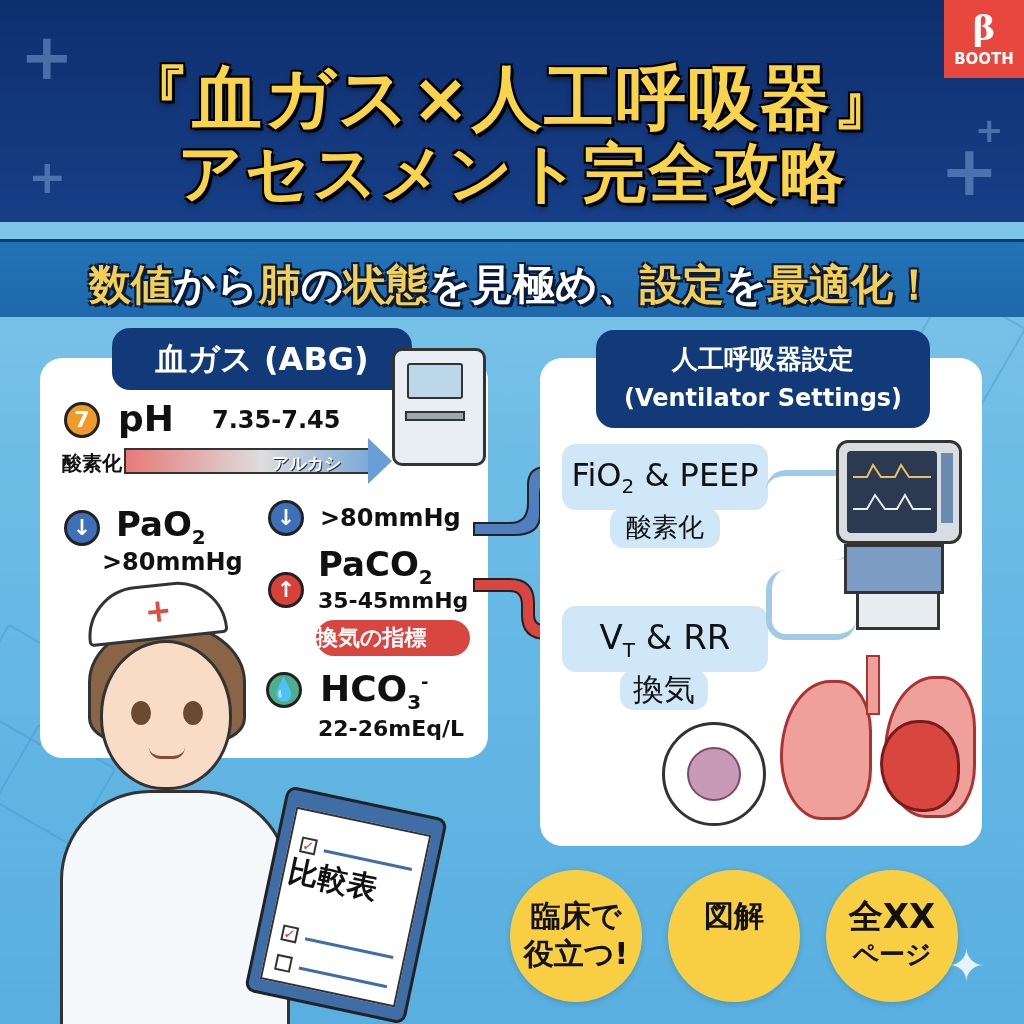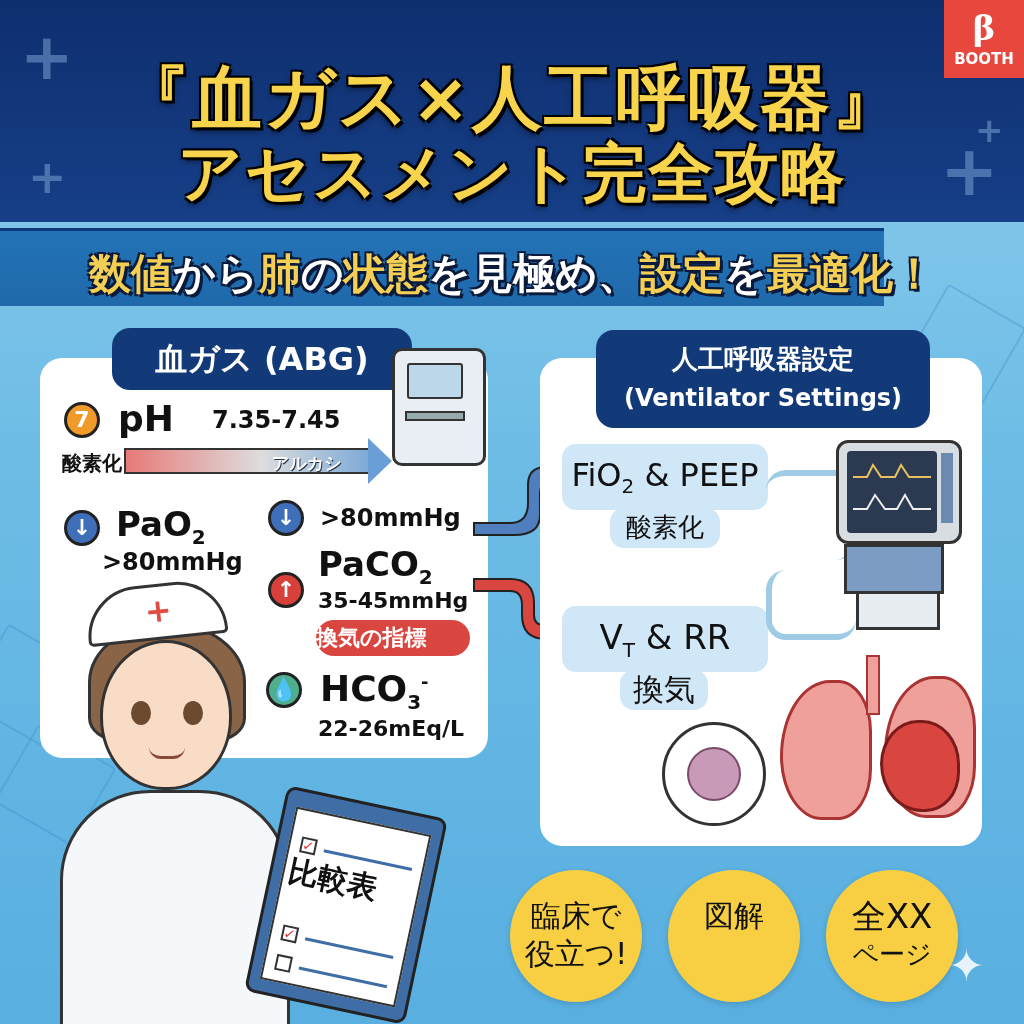--- a/index.html
+++ b/index.html
@@ -8,21 +8,21 @@
 .hex{position:absolute;border:2px solid rgba(60,140,200,0.35);width:90px;height:90px;transform:rotate(30deg);border-radius:4px}
 
 .header{position:absolute;left:0;top:0;width:1024px;height:222px;background:linear-gradient(180deg,#0e2f6e,#143a80 70%,#163f87);}
 .title{position:absolute;left:0;width:1024px;text-align:center;font-weight:bold;color:#f7d44c;text-shadow:3px 3px 0 #000,-2px -2px 0 #000,2px -2px 0 #000,-2px 2px 0 #000,0 4px 6px rgba(0,0,0,.5);letter-spacing:2px}
 .title.l1{top:52px;font-size:70px}
 .title.l2{top:130px;font-size:64px}
 .plus{position:absolute;color:rgba(120,160,210,0.55);font-weight:bold;font-family:"DejaVu Sans",sans-serif}
 .booth{position:absolute;right:0;top:0;width:80px;height:78px;background:#e8473d;color:#fff;text-align:center}
 .booth .b{font-size:34px;font-weight:bold;line-height:44px;margin-top:6px;font-family:"DejaVu Serif",serif}
 .booth .t{font-size:15px;font-weight:bold}
-.subband{position:absolute;left:0;top:228px;width:884px;height:78px;background:linear-gradient(180deg,#2273b6,#1f69ab);border-top:3px solid #0e3a7a}
+.subband{position:absolute;left:0;top:239px;width:1024px;height:78px;background:linear-gradient(180deg,#2273b6,#1f69ab);border-top:3px solid #0e3a7a}
 .sub{position:absolute;top:15px;left:0;width:1024px;text-align:center;font-size:42px;font-weight:bold;color:#fff;text-shadow:3px 3px 0 #0a1a3a,-2px -2px 0 #0a1a3a,2px -2px 0 #0a1a3a,-2px 2px 0 #0a1a3a}
 .sub .y{color:#f5cf54}
 
 .panel{position:absolute;background:#fff;border-radius:22px}
 .lp{left:40px;top:358px;width:448px;height:400px}
 .rp{left:540px;top:358px;width:442px;height:488px}
 .tag{position:absolute;background:#123a78;color:#fff;border-radius:18px;text-align:center;font-weight:bold}
 .tag1{left:112px;top:328px;width:300px;height:62px;font-size:32px;line-height:62px}
 .tag2{left:596px;top:330px;width:334px;height:98px;padding-top:8px}
 .tag2 .a{font-size:26px;line-height:42px}
@@ -33,21 +33,21 @@
 .c-bl{background:#3f6fb8}
 .c-rd{background:#d8403a}
 .c-gr{background:#4fae8c}
 .ph-arrow{position:absolute;left:124px;top:448px;width:248px;height:26px;background:linear-gradient(90deg,#e77a78,#ddd 55%,#7aa8d8);border:2px solid #333;border-right:none}
 .ph-head{position:absolute;left:368px;top:438px;width:0;height:0;border-top:23px solid transparent;border-bottom:23px solid transparent;border-left:24px solid #6a9ed6}
 .pill{position:absolute;left:316px;top:620px;width:154px;height:36px;border-radius:18px;background:#d9463f;color:#fff;font-weight:bold;font-size:22px;text-align:left;line-height:36px}
 .box{position:absolute;background:#cfe7f6;border-radius:14px;text-align:center;font-weight:normal;color:#111}
 .machine{position:absolute;border:3px solid #333;border-radius:10px;background:#e8eef4}
 .vent{position:absolute;left:836px;top:440px;width:126px;height:104px;border:3px solid #333;border-radius:12px;background:#d8dde2}
 .vent .scr{position:absolute;left:8px;top:8px;width:90px;height:82px;background:#2b3a50;border-radius:4px}
-.badge{position:absolute;width:132px;height:132px;border-radius:50%;background:#f8cf43;text-align:center;font-weight:normal;color:#111;font-size:30px;line-height:38px;padding-top:27px;box-shadow:0 2px 6px rgba(0,0,0,.15)}
+.badge{position:absolute;width:132px;height:132px;border-radius:50%;background:#f8cf43;text-align:center;font-weight:bold;color:#111;font-size:30px;line-height:38px;padding-top:27px;box-shadow:0 2px 6px rgba(0,0,0,.15)}
 .nurse-face{position:absolute;left:100px;top:640px;width:132px;height:150px;border-radius:50% 50% 48% 48%;background:#f8dcc6;border:3px solid #333}
 .hair{position:absolute;left:88px;top:622px;width:158px;height:120px;border-radius:50% 50% 20% 20%;background:#8a6446;border:3px solid #333}
 .cap{position:absolute;left:86px;top:584px;width:140px;height:56px;background:#fff;border:3px solid #333;border-radius:60px 60px 6px 6px;transform:rotate(-6deg)}
 .body{position:absolute;left:60px;top:790px;width:230px;height:240px;background:#f4f8fb;border:3px solid #333;border-radius:90px 90px 0 0}
 .clip{position:absolute;left:264px;top:800px;width:164px;height:210px;background:#3f6ea6;border:3px solid #222;border-radius:10px;transform:rotate(12deg)}
 .clip .paper{position:absolute;left:10px;top:16px;width:138px;height:176px;background:#fff;border:2px solid #333}
 .clip .txt{position:absolute;left:16px;top:60px;font-size:30px;font-weight:bold;color:#111}
 .lung{position:absolute;background:#f0a09a;border:3px solid #a33;border-radius:60% 40% 40% 50%}
 .heart{position:absolute;background:#d9463f;border:3px solid #7a1a1a;border-radius:50% 50% 45% 55%}
 .tube{position:absolute;border:6px solid #9fcbe6;border-radius:20px}

